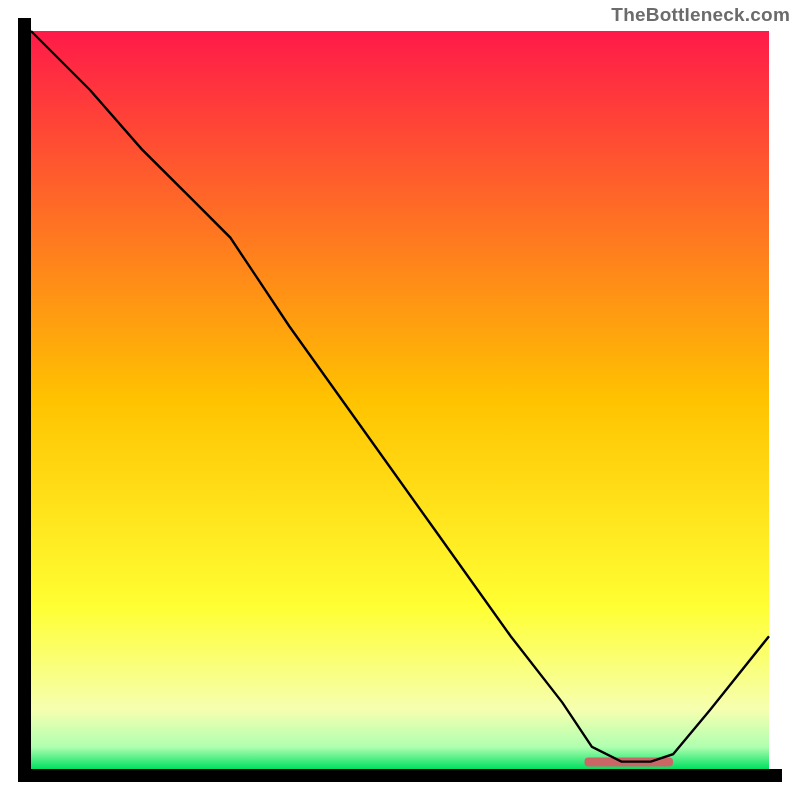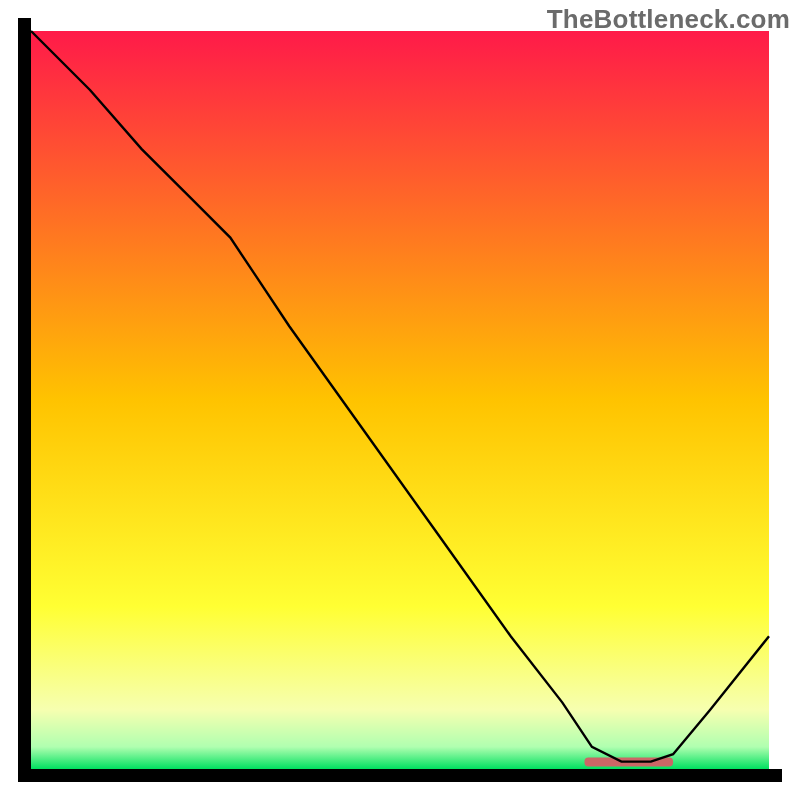--- a/index.html
+++ b/index.html
@@ -12,21 +12,21 @@
   }
   .container {
     position: relative;
     width: 800px;
     height: 800px;
   }
   .watermark {
     position: absolute;
     top: 4px;
     right: 10px;
-    font-size: 26px;
+    font-size: 19px;
     font-weight: bold;
     color: #6b6b6b;
     letter-spacing: 0.2px;
   }
   svg.plot {
     position: absolute;
     top: 0;
     left: 0;
   }
 </style>

